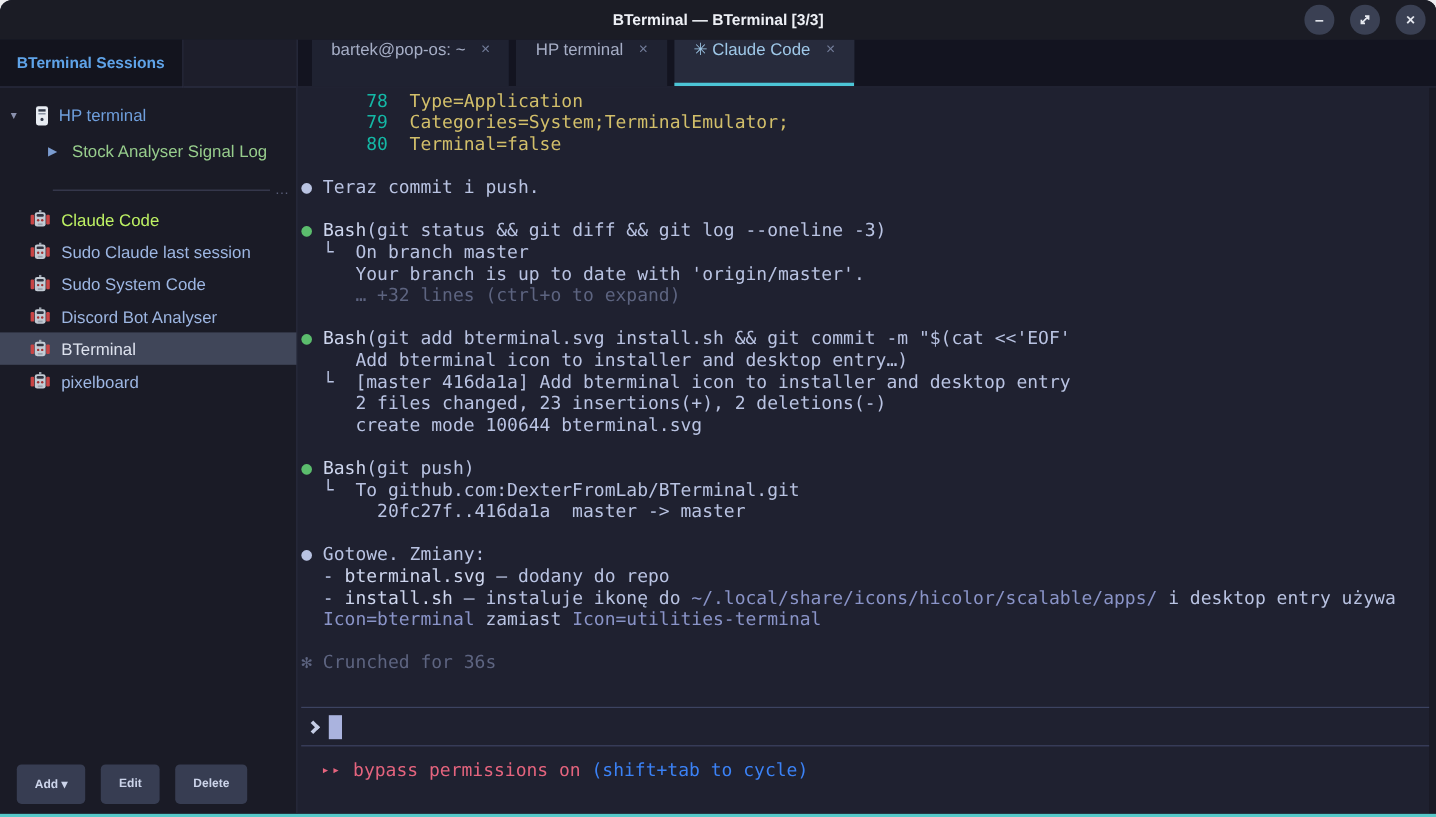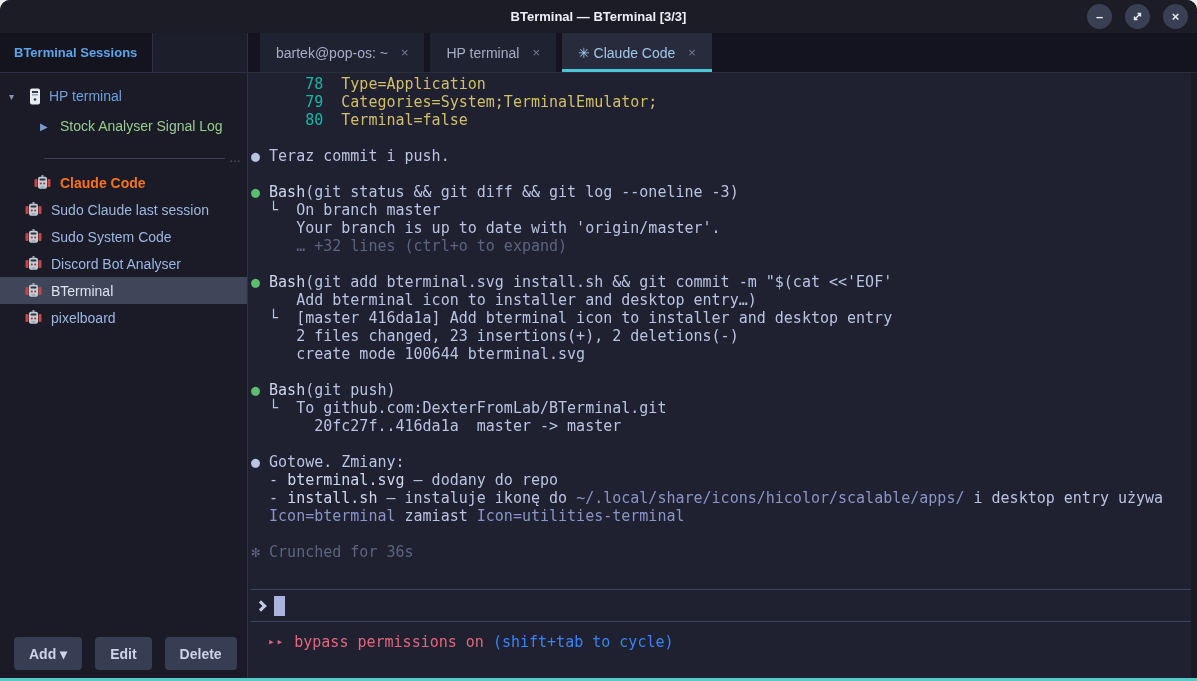--- a/index.html
+++ b/index.html
@@ -36,30 +36,30 @@
   .play { color:#7b9cd0; font-size:10px; width:14px; }
   .tree-row.log { padding-left:40px; gap:6px; color:#97cd8c; }
   .pc-icon svg, .robot-icon svg { display:block; }
   .sb-divider { display:flex; align-items:center; margin:14px 6px 8px 44px; }
   .sb-divider .line { flex:1; height:1px; background:#3c3f55; }
   .sb-divider .dots { color:#5a5e78; font-size:12px; margin-left:4px; line-height:6px; }
   .sessions { display:flex; flex-direction:column; }
   .item { height:27px; display:flex; align-items:center; gap:9px; padding-left:25px;
           font-size:14px; color:#9db6e2; cursor:default; }
   .item.selected { background:#404659; color:#dde2ee; }
-  .item.purple-bold { color:#f97316; font-weight:bold;margin-left:9px; }
+  .item.purple-bold { color:#bef264; font-weight:normal; }
   .sb-buttons { position:absolute; bottom:8px; left:14px; display:flex; gap:13px; }
-  .sb-btn { background:#373d52; border:none; color:#ccd4ea; font-weight:bold; font-size:14px;
+  .sb-btn { background:#373d52; border:none; color:#ccd4ea; font-weight:bold; font-size:10px;
             border-radius:4px; height:33px; padding:0 15px; font-family:inherit; }
 
   
   .main { flex:1; display:flex; flex-direction:column; min-width:0; }
   .tabbar { flex:0 0 40px; background:#131420; display:flex; padding-left:12px;
             border-bottom:1px solid #2a2d3e; }
-  .tab { display:flex; align-items:center; gap:13px; padding:0 16px; margin-right:6px;
+  .tab { display:flex; align-items:flex-start; gap:13px; padding:0 16px; margin-right:6px;
          background:#1f2231; color:#a6aec6; font-size:14px; cursor:default; }
   .tab.active { background:#272b3c; color:#9fc8e8; box-shadow:inset 0 -3px 0 #4cc5d6; }
   .tab-close { color:#737d9a; font-size:13px; }
 
   
   .terminal { flex:1; background:#1f2130; position:relative; overflow:hidden;
               font-family:"DejaVu Sans Mono",monospace; font-size:15px; line-height:18px;
               color:#b9c3e2; padding:2px 10px 0 3px; }
   .tl { white-space:pre; min-height:18px; }
   .num    { color:#14b8a6; }

